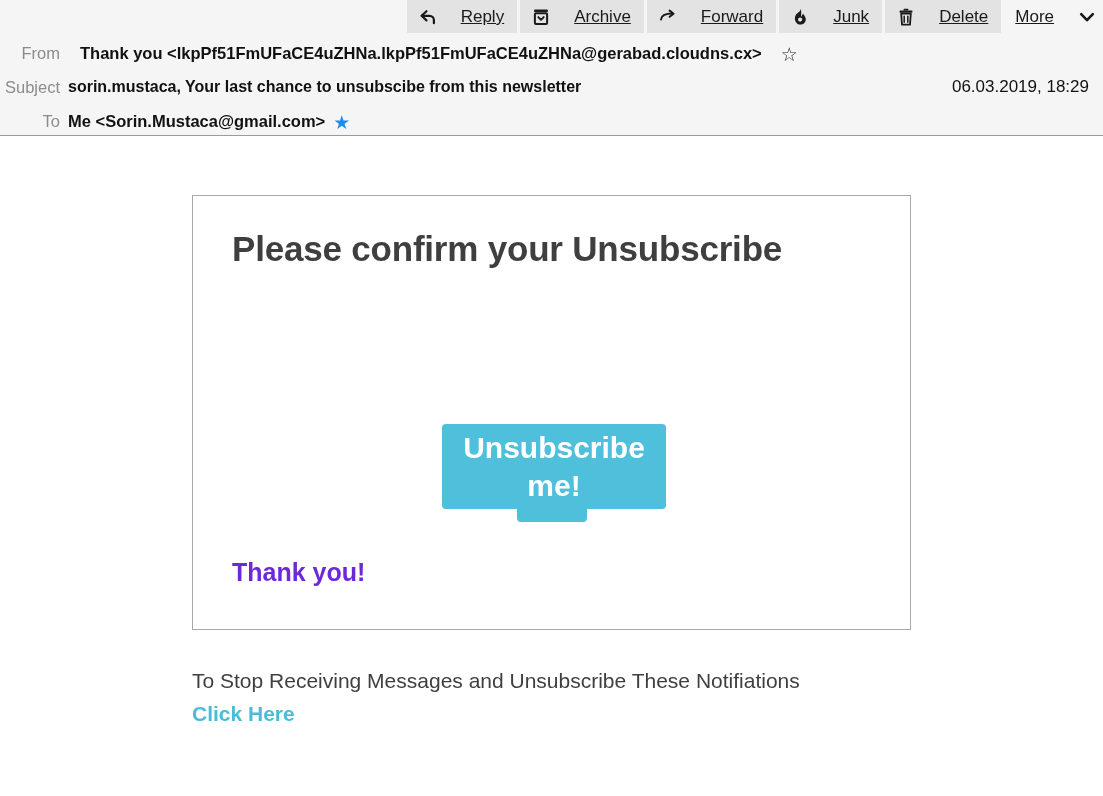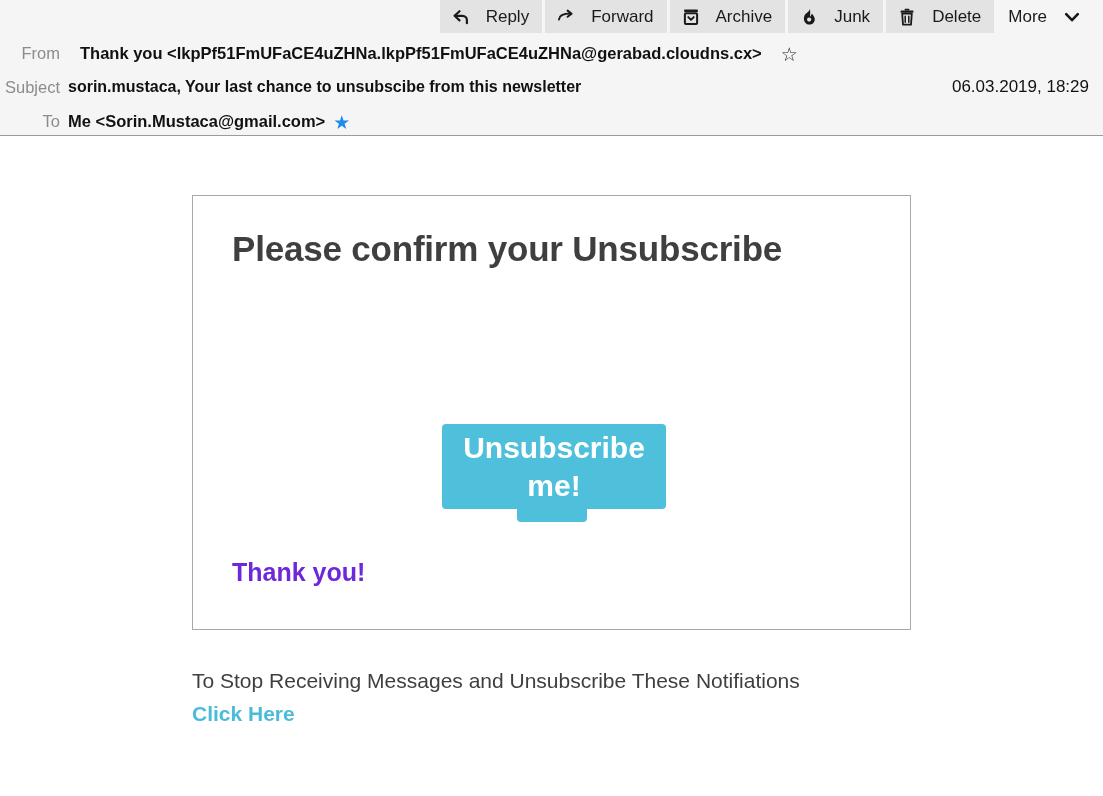--- a/index.html
+++ b/index.html
@@ -35,32 +35,33 @@
     display: flex;
     align-items: stretch;
     gap: 3px;
     padding-right: 1px;
   }
   .tb-btn {
     background: #e3e3e3;
     border: none;
     display: flex;
     align-items: center;
-    gap: 15px;
+    gap: 23px;
     padding: 0 13px 0 11px;
     font-size: 17px;
     color: #1a1a1a;
     font-family: "Liberation Sans", sans-serif;
     cursor: default;
     line-height: 1;
     height: 33px;
+    text-decoration: underline;
   }
   .tb-btn.more {
     background: #f5f5f5;
-    padding-right: 20px;
+    padding-right: 5px;
   }
   .tb-ico {
     display: inline-block;
     width: 20px;
     height: 20px;
     flex: 0 0 20px;
     position: relative;
   }
   .tb-ico svg { display:block; }
   .tb-label { white-space: nowrap; }
@@ -250,36 +251,36 @@
           <path d="M8.5 4.2 L3.6 8.8 L8.5 13.4" fill="none" stroke="#1a1a1a" stroke-width="2.2" stroke-linecap="round" stroke-linejoin="round"></path>
           <path d="M3.9 8.8 H11.5 a4.4 4.4 0 0 1 4.4 4.4 V16.2" fill="none" stroke="#1a1a1a" stroke-width="2.2" stroke-linecap="round"></path>
         </svg>
       </span>
       <span class="tb-label">Reply</span>
     </button>
 
     <button class="tb-btn">
       <span class="tb-ico">
         <svg width="20" height="20" viewBox="0 0 20 20">
-          <path d="M3 12.5 C3.4 8.2 7 6.6 14.4 6.6" fill="none" stroke="#1a1a1a" stroke-width="2" stroke-linecap="round"></path>
-          <path d="M11.6 3.6 L15.6 6.7 L11.6 9.8" fill="none" stroke="#1a1a1a" stroke-width="2" stroke-linecap="round" stroke-linejoin="round"></path>
-        </svg>
-      </span>
-      <span class="tb-label">Forward</span>
-    </button>
-
-    <button class="tb-btn">
-      <span class="tb-ico">
-        <svg width="20" height="20" viewBox="0 0 20 20">
           <rect x="3.2" y="2.6" width="13.6" height="2.5" rx="0.6" fill="#1a1a1a"></rect>
           <rect x="3.9" y="6.3" width="12.2" height="10.8" rx="1" fill="none" stroke="#1a1a1a" stroke-width="2"></rect>
           <path d="M7.3 10.1 L10 12.8 L12.7 10.1" fill="none" stroke="#1a1a1a" stroke-width="1.9" stroke-linecap="round" stroke-linejoin="round"></path>
         </svg>
       </span>
       <span class="tb-label">Archive</span>
+    </button>
+
+    <button class="tb-btn">
+      <span class="tb-ico">
+        <svg width="20" height="20" viewBox="0 0 20 20">
+          <path d="M3 12.5 C3.4 8.2 7 6.6 14.4 6.6" fill="none" stroke="#1a1a1a" stroke-width="2" stroke-linecap="round"></path>
+          <path d="M11.6 3.6 L15.6 6.7 L11.6 9.8" fill="none" stroke="#1a1a1a" stroke-width="2" stroke-linecap="round" stroke-linejoin="round"></path>
+        </svg>
+      </span>
+      <span class="tb-label">Forward</span>
     </button>
 
     <button class="tb-btn">
       <span class="tb-ico">
         <svg width="20" height="20" viewBox="0 0 20 20">
           <path d="M10.6 1.8 C10.6 5.4 6.4 5.6 5.2 9.4 C4.0 13.2 6.4 17.6 10.4 17.6 C14.2 17.6 16.4 14.4 15.6 11 C15.1 8.9 13.6 7.9 13.0 6.4 C12.6 8.0 11.4 8.6 11.0 9.9 C10.7 8.0 12.0 5.2 10.6 1.8 Z" fill="#1a1a1a"></path>
           <circle cx="10.1" cy="12.6" r="2.1" fill="#e3e3e3"></circle>
         </svg>
       </span>
       <span class="tb-label">Junk</span>

